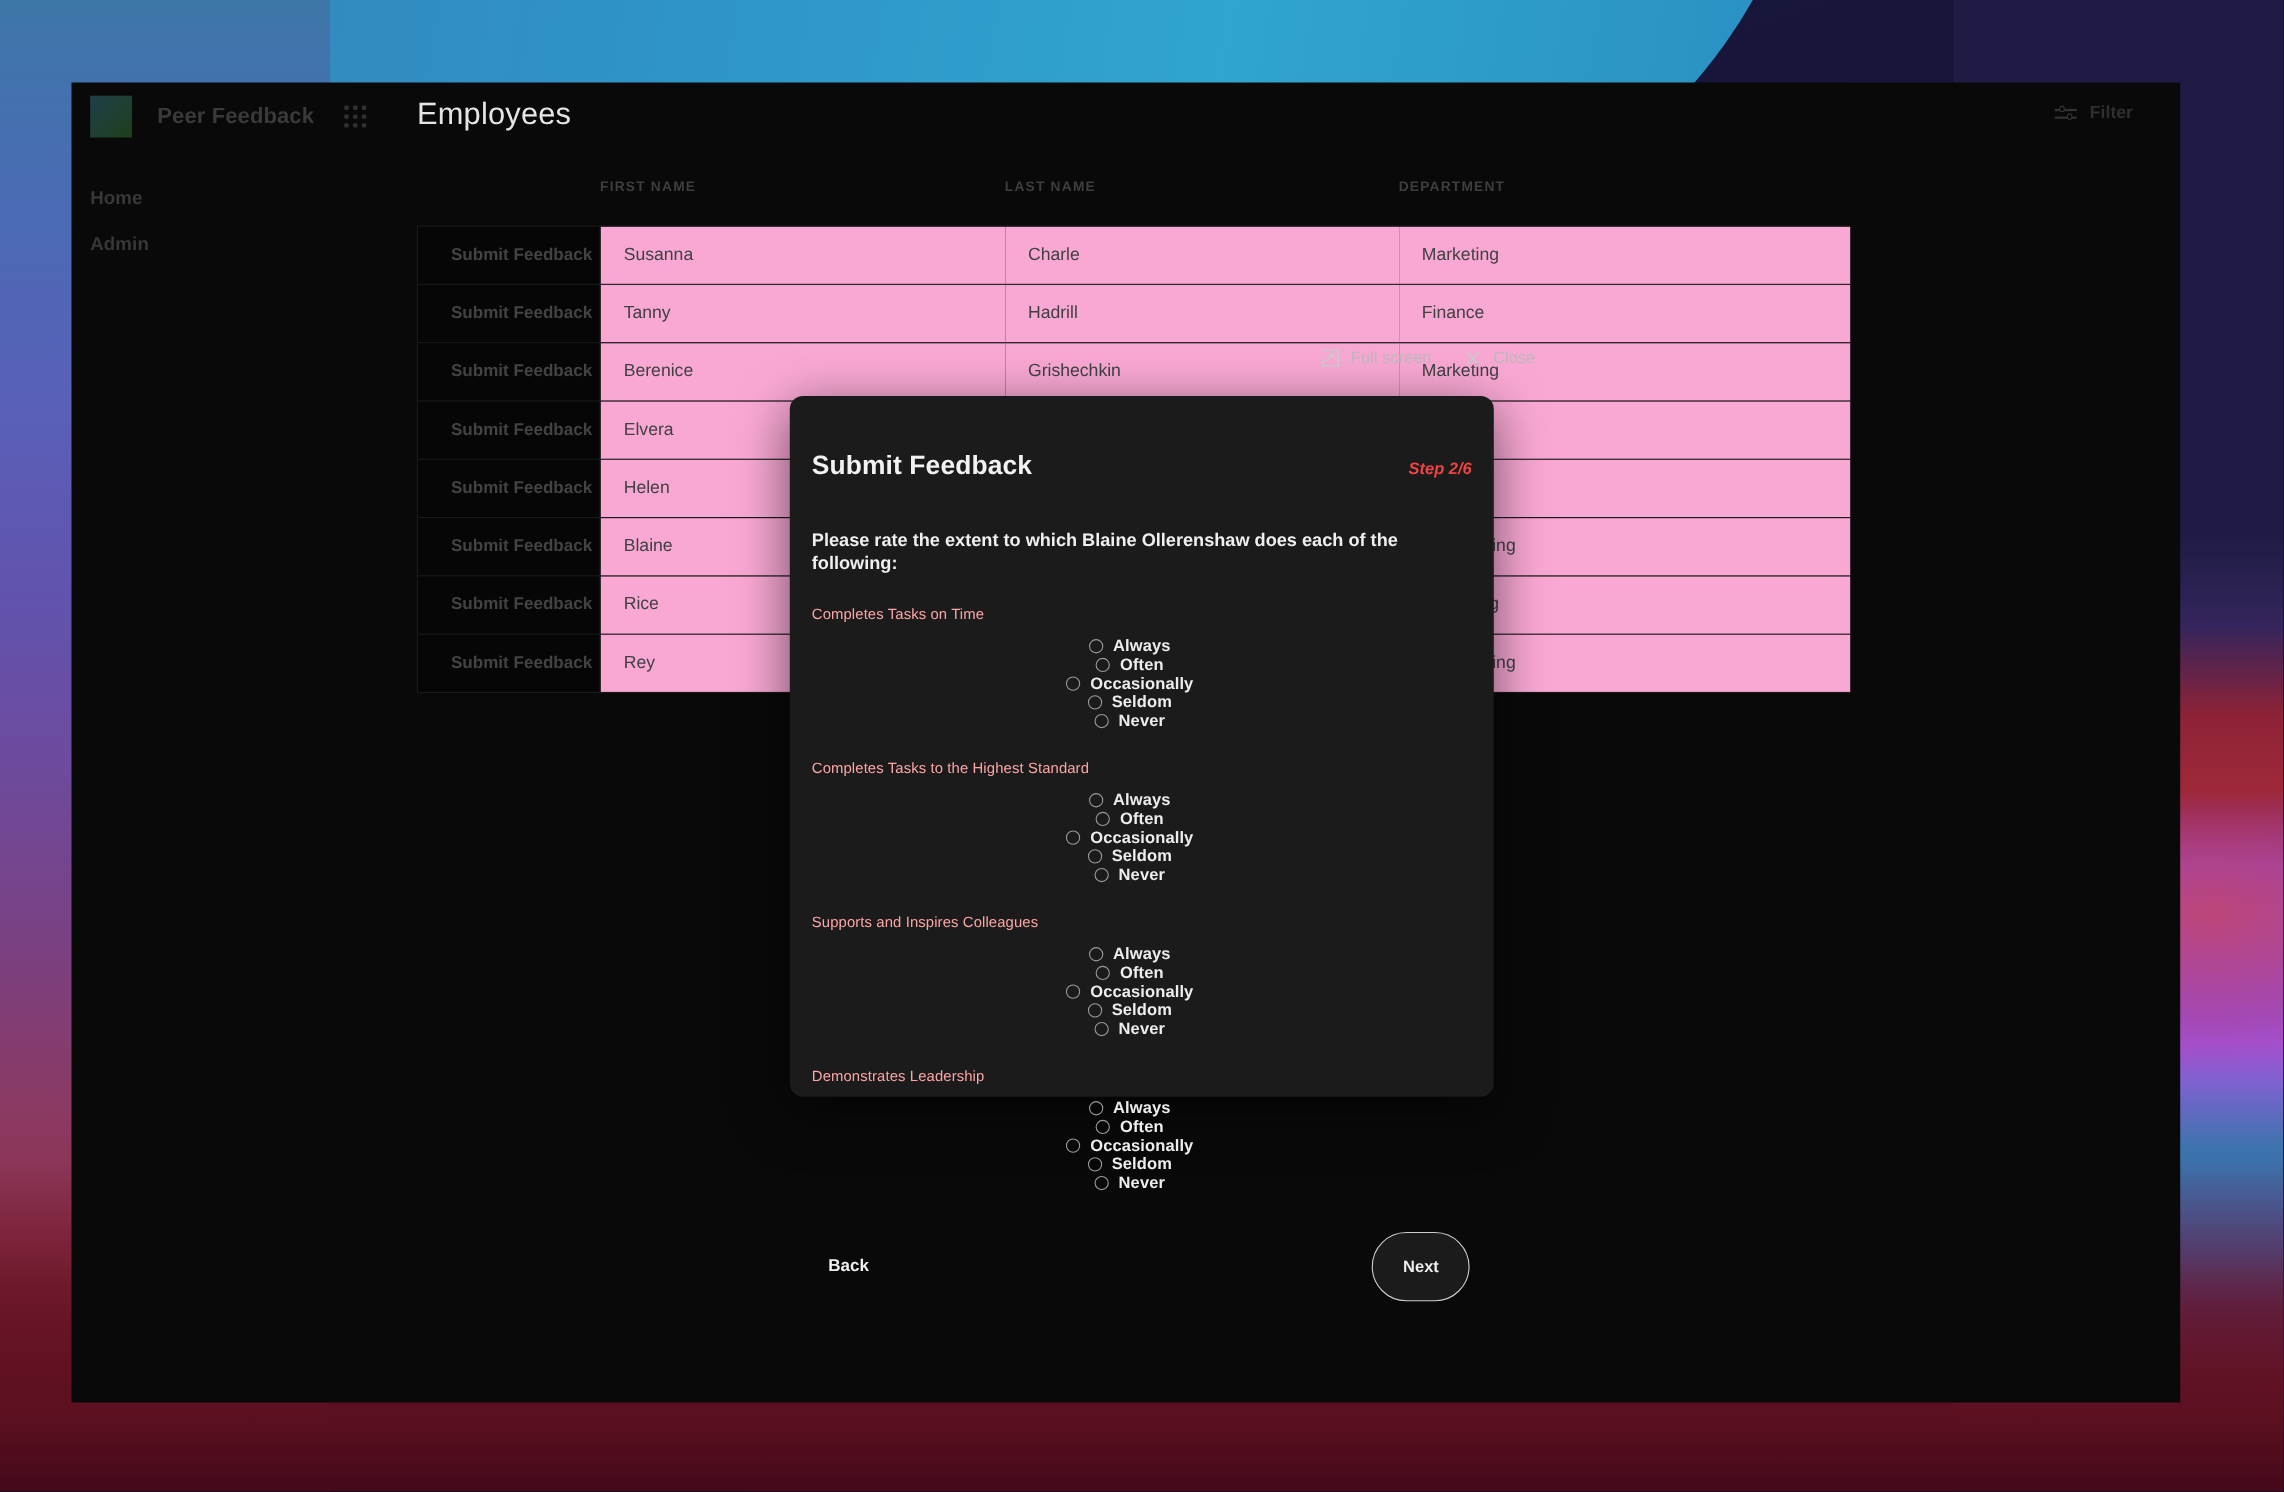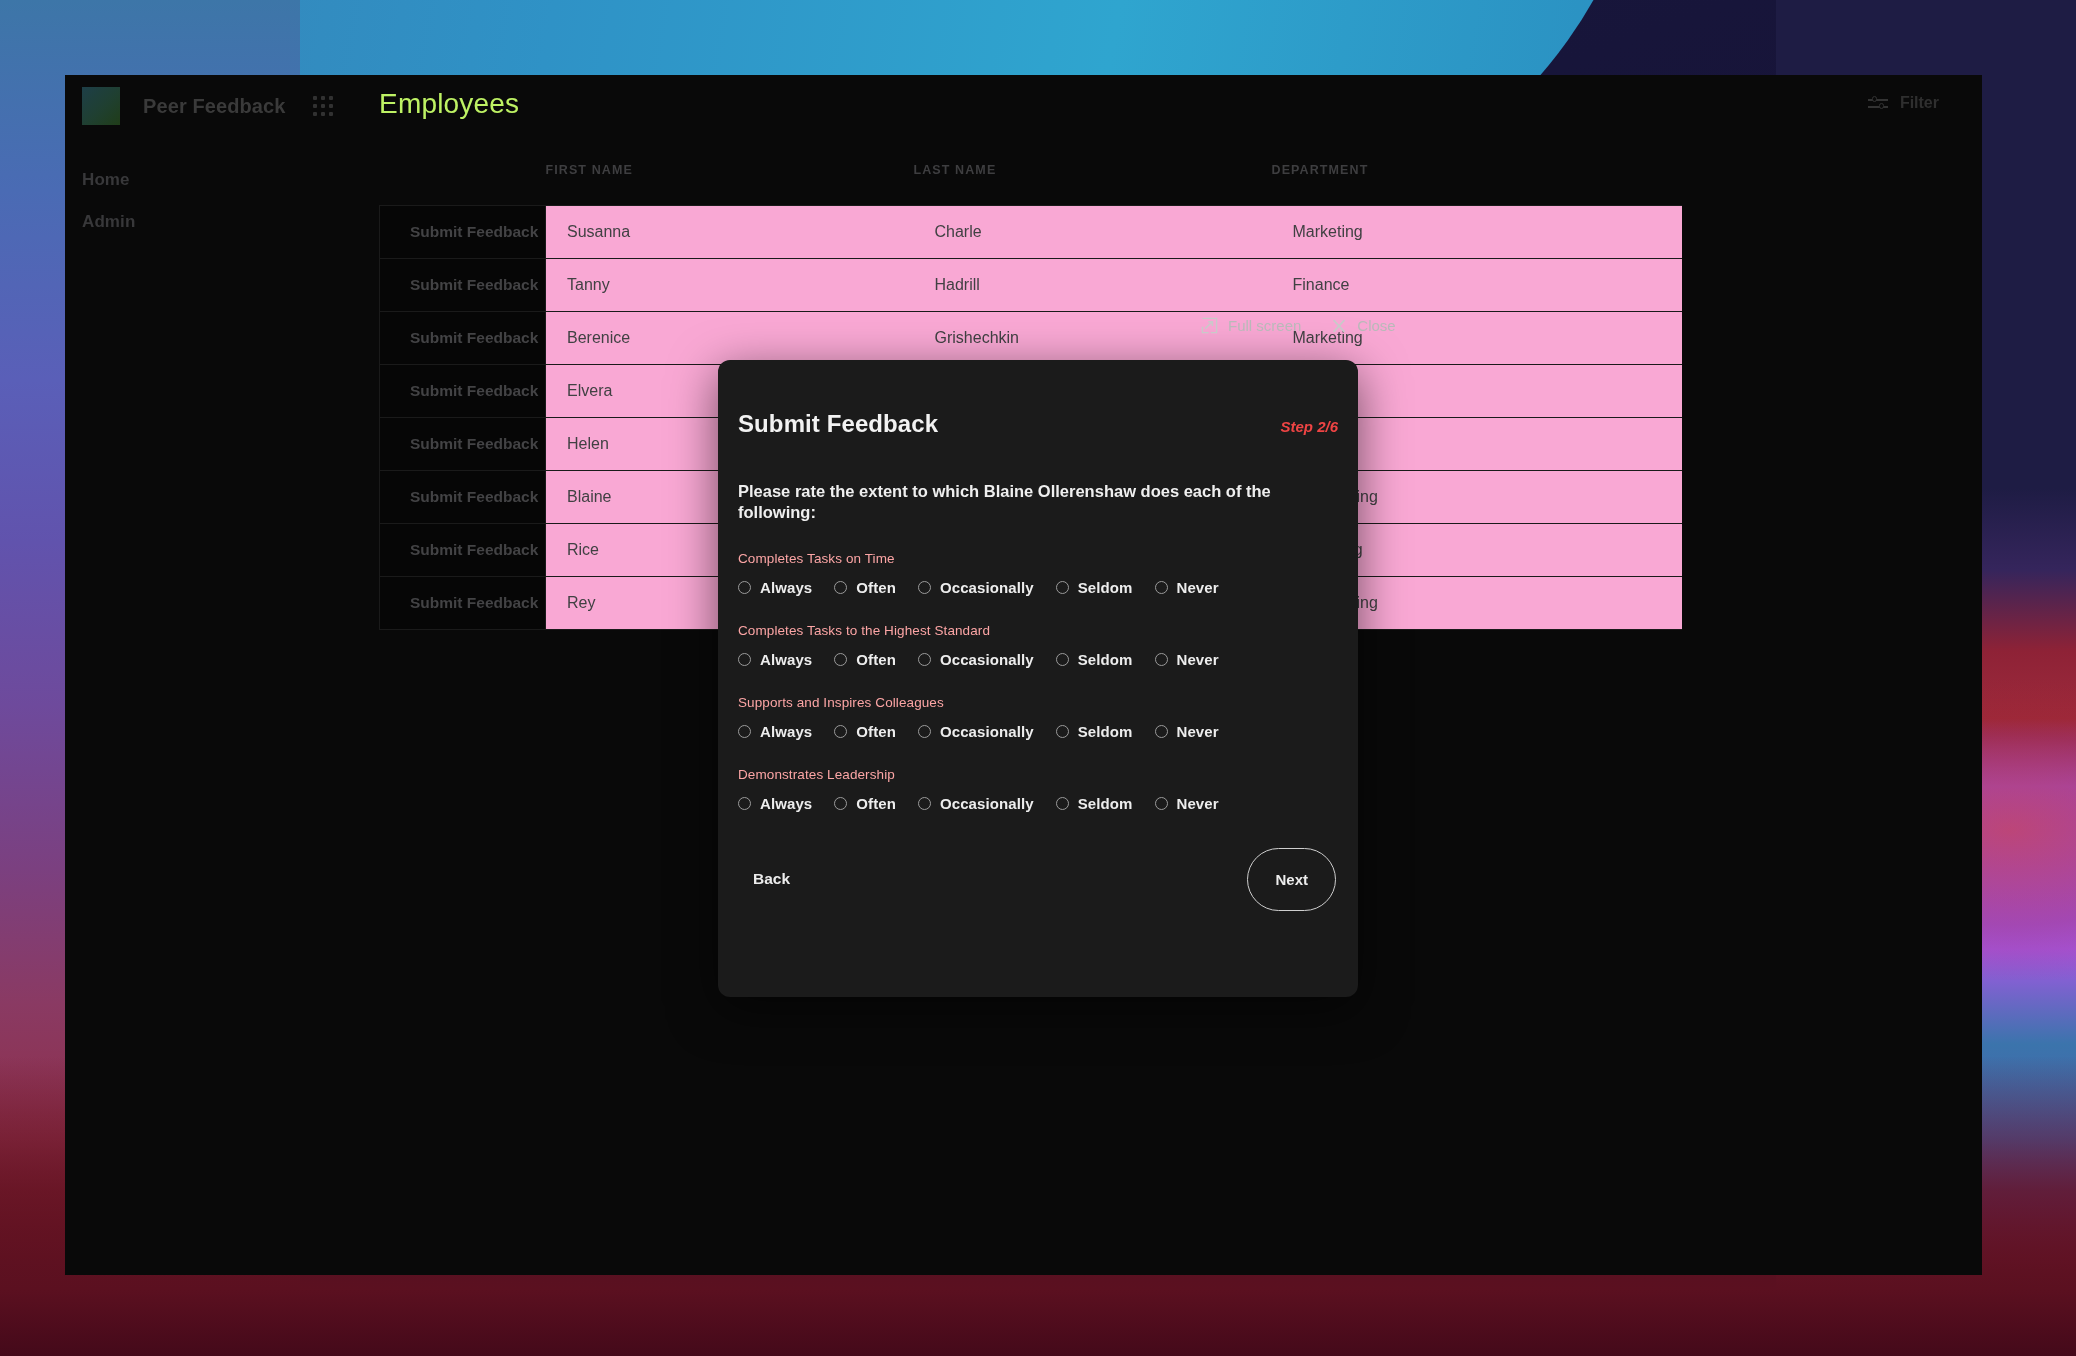--- a/index.html
+++ b/index.html
@@ -103,21 +103,21 @@
   }
   .grid-icon {
     display: grid; grid-template-columns: repeat(3, 4px);
     grid-template-rows: repeat(3, 4px); gap: 4px;
     margin-left: 4px;
   }
   .grid-icon i { display: block; width: 4px; height: 4px; background: #313131; border-radius: 1px; }
 
   .page-title {
     position: absolute; left: 314px; top: 13px;
-    font-size: 28px; color: #bef264; font-weight: 400; letter-spacing: .2px;
+    font-size: 28px; color: #e5e5e5; font-weight: 400; letter-spacing: .2px;
   }
   .filter-btn {
     position: absolute; right: 43px; top: 19px;
     display: flex; align-items: center; gap: 12px;
     color: #2f2f2f; font-size: 16px; font-weight: 600;
     background: none; border: none; cursor: pointer;
   }
   .sliders { width: 20px; height: 16px; position: relative; }
   .sliders .ln { position: absolute; left: 0; width: 20px; height: 1.6px; background: #333; }
   .sliders .ln.a { top: 4px; }
@@ -197,21 +197,21 @@
   .modal-title { font-size: 24px; font-weight: 700; color: #f2f2f2; letter-spacing: .1px; }
   .modal-step { font-size: 15px; font-style: italic; color: #ef4444; font-weight: 600; }
 
   .modal-prompt {
     padding: 0 20px; margin-top: 43px;
     font-size: 16.5px; color: #efefef; line-height: 1.3; font-weight: bold;
   }
 
   .q-block { padding: 0 20px; margin-top: 27px; }
   .q-label { font-size: 13.5px; color: #fca5a5; letter-spacing: .1px; }
-  .q-opts { display: flex; align-items: center; gap: 0; margin-top: 13px; }
+  .q-opts { display: flex; align-items: center; gap: 0; margin-top: 13px; flex-direction: column; }
   .opt {
     display: flex; align-items: center; gap: 9px; cursor: pointer;
     margin-right: 22px;
   }
   .radio {
     width: 13px; height: 13px; border-radius: 50%;
     border: 1.6px solid #9a9a9a; background: transparent; flex: none;
   }
   .opt-label { font-size: 15px; color: #ededed; font-weight: 600; letter-spacing: .1px; }
 

